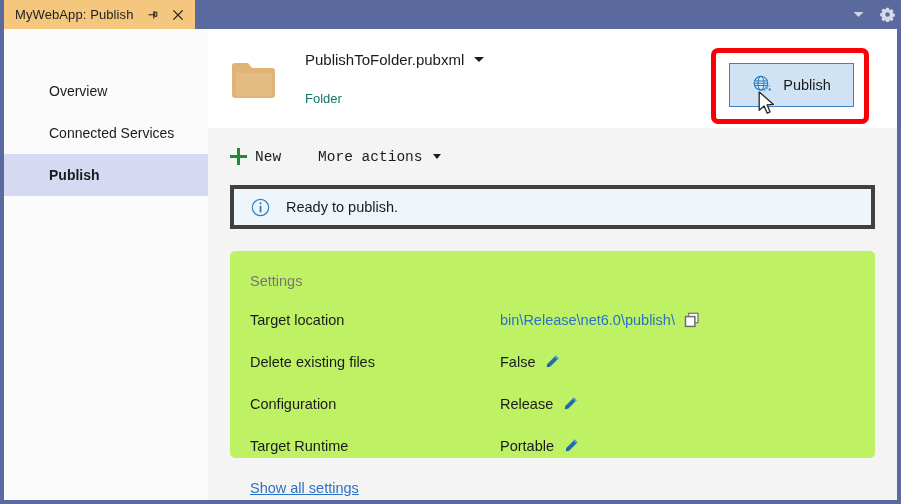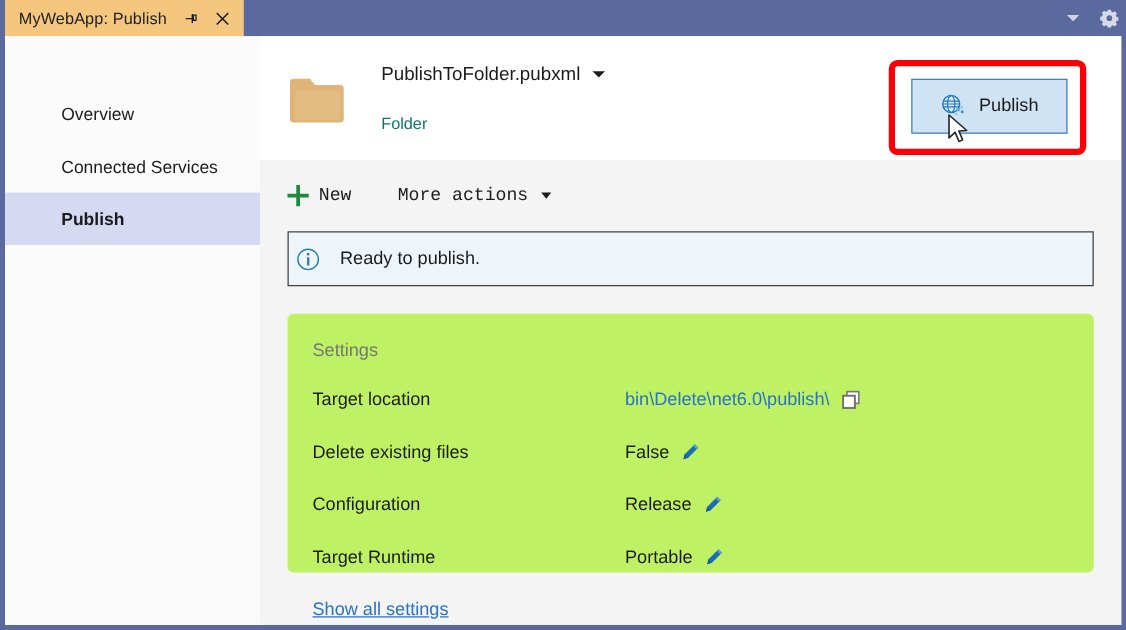--- a/index.html
+++ b/index.html
@@ -228,25 +228,25 @@
     border-right: 4.5px solid transparent;
     border-top: 5px solid #1b1b1b;
     margin-left: 2px;
   }
 
   
   .info-banner {
     margin: 0 22px 0 22px;
     height: 44px;
     background: #eef6fc;
-    border: 1px solid #404040;
-    box-sizing: border-box;
-    display: flex;
-    align-items: center;
-    padding-left: 6px;
+    border: 4px solid #404040;
+    box-sizing: border-box;
+    display: flex;
+    align-items: center;
+    padding-left: 17px;
     gap: 16px;
   }
   .info-icon { width: 19px; height: 19px; display:block; }
   .info-text { font-size: 14.5px; color: #1b1b1b; }
 
   
   .settings-card {
     margin: 22px 22px 0 22px;
     background: #bef264;
     border-radius: 5px;
@@ -402,21 +402,21 @@
         <span class="info-text">Ready to publish.</span>
       </div>
 
       <div class="settings-card">
         <div class="settings-title">Settings</div>
 
         <div class="settings-grid">
 
           <div class="s-label">Target location</div>
           <div class="s-value">
-            <span class="s-link">bin\Delete\net6.0\publish\</span>
+            <span class="s-link">bin\Release\net6.0\publish\</span>
             <svg class="copy-icon" viewBox="0 0 16 16">
               <rect x="4.6" y="1.3" width="9.4" height="9.4" fill="#ffffff" stroke="#7a7a7a" stroke-width="1.3"></rect>
               <rect x="1.5" y="4.6" width="9.4" height="9.8" fill="#ffffff" stroke="#6e6e6e" stroke-width="1.5"></rect>
             </svg>
           </div>
 
           <div class="s-label">Delete existing files</div>
           <div class="s-value">
             <span>False</span>
             <svg class="pencil-icon" viewBox="0 0 16 16">

